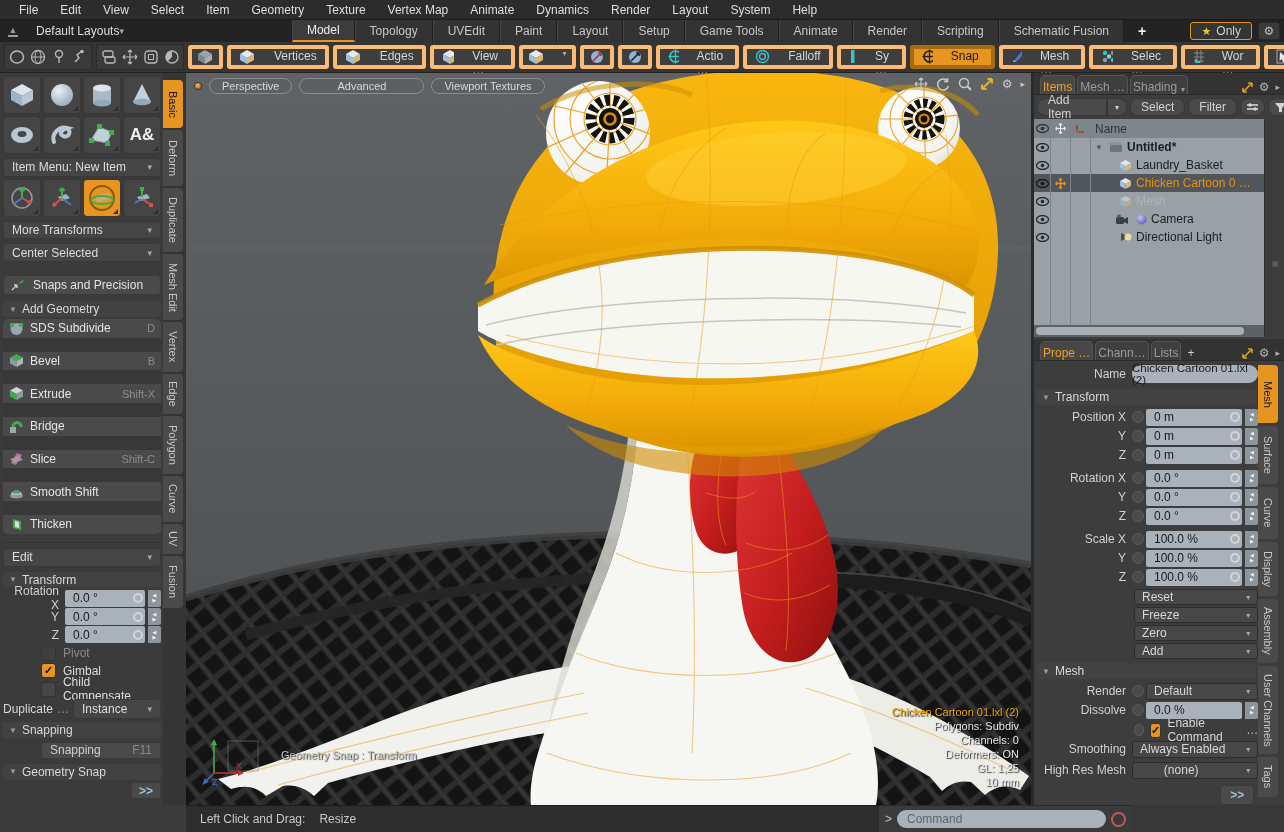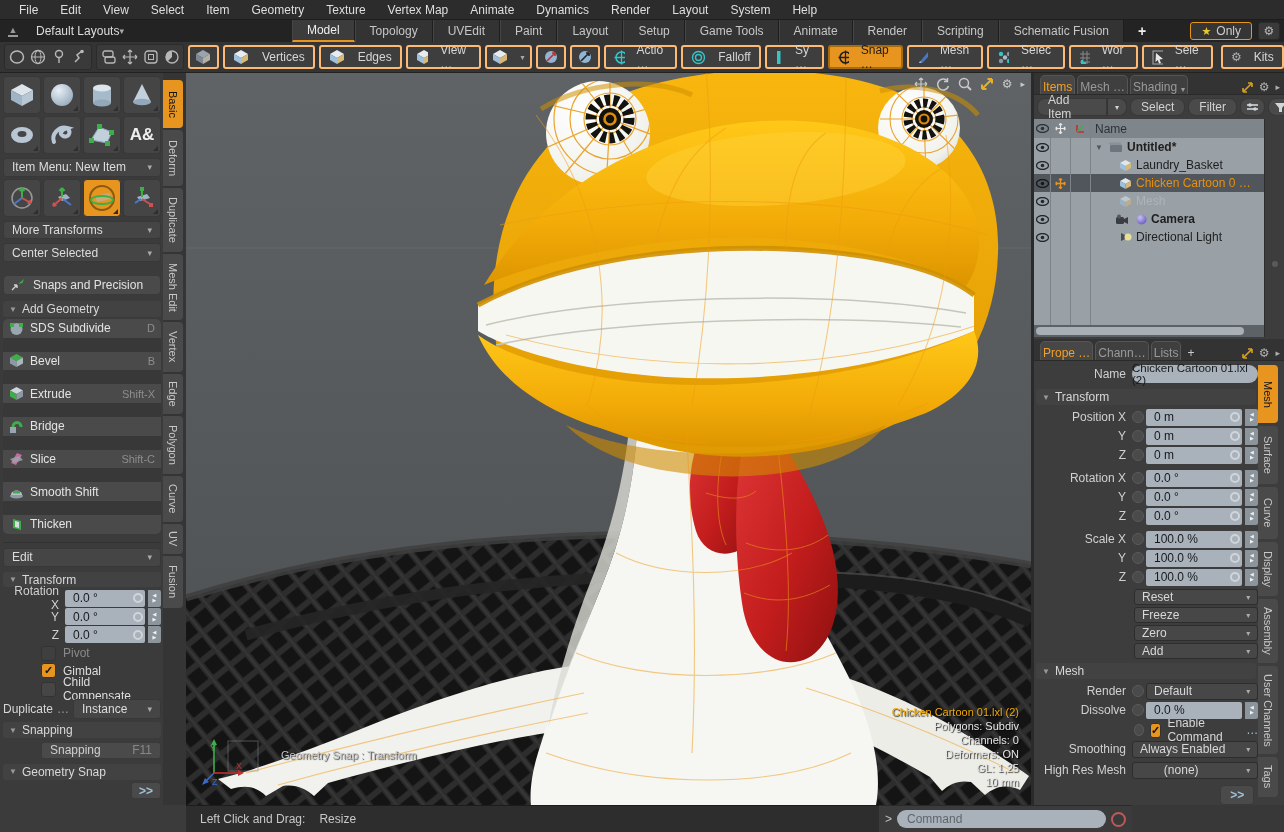--- a/index.html
+++ b/index.html
@@ -15,21 +15,21 @@
 .ltabs{display:flex;margin-left:158px}
 .ltab{display:flex;align-items:center;padding:0 14px;background:#333;border-left:1px solid #454545;border-right:1px solid #1e1e1e;color:#c6c6c6}
 .ltab.active{background:#3c3c3c;color:#eee;border-bottom:2px solid #e8951f}
 .ltab.plus{background:transparent;border:none;color:#eee;font-size:14px;font-weight:bold}
 .only-btn{margin-left:auto;margin-right:6px;align-self:center;height:18px;display:flex;align-items:center;gap:5px;padding:0 10px;border:1px solid #e8951f;border-radius:3px;background:#353535}
 .only-btn .star{color:#e8c832;font-size:11px}
 .gearbtn{align-self:center;width:22px;height:18px;display:flex;align-items:center;justify-content:center;background:#3a3a3a;border:1px solid #2a2a2a;border-radius:3px;margin-right:4px;color:#b8b8b8}
 .toolbar{height:31px;background:#343434;border-bottom:1px solid #222;display:flex;align-items:center;padding:0 4px;gap:4px}
 .icongrp{display:flex;background:#3a3a3a;border:1px solid #2b2b2b;border-radius:3px;padding:1px}
 .icongrp .ic{width:21px;height:22px;display:flex;align-items:center;justify-content:center}
-.tbtn{height:24px;display:flex;align-items:center;gap:12px;padding:0 8px;background:#3e3e3e;border:2px solid #fdba74;border-radius:3px;color:#d6d6d6}
+.tbtn{height:24px;display:flex;align-items:flex-start;gap:18px;padding:0 8px;background:#3e3e3e;border:4px solid #fdba74;border-radius:3px;color:#d6d6d6}
 .tbtn.icon-only{padding:0 5px}
 .tbtn.active{background:#e8951f;color:#1c1c1c;border-color:#a86c10}
 .tbtn .caret{font-size:8px;color:#aaa}
 .logo-round{width:22px;height:22px;border-radius:50%;background:#111;border:2px solid #555;display:flex;align-items:center;justify-content:center;color:#eee;font-weight:bold;font-size:12px}
 .main{display:flex;height:732px}
 
 .sidebar{width:163px;background:#3b3b3b;display:flex;flex-direction:column;padding:3px 2px 0 3px}
 .prim-grid{display:flex;gap:2px;margin-bottom:2px}
 .pbtn{width:38px;height:38px;background:#454545;border:1px solid #383838;border-radius:4px;display:flex;align-items:center;justify-content:center;position:relative}
 .pbtn.active{background:#e8951f}
@@ -754,20 +754,26 @@
           <path d="M600 370 C 650 365 700 350 742 330"></path>
         <path d="M500 352 C 506 450 512 560 506 680"></path>
           <path d="M430 480 C 480 506 560 506 606 480"></path>
         <path d="M390 580 C 460 610 580 610 650 580"></path>
           <path d="M360 680 C 460 716 590 716 665 680"></path>
         <path d="M398 620 C 300 640 180 668 60 700"></path>
           <path d="M402 640 C 310 658 200 682 92 712"></path>
         <path d="M620 615 C 700 640 770 670 830 700"></path>
       </g>
     </svg>
+    <div class="vp-topleft">
+      <span class="vp-dot"></span>
+      <span class="vp-pill">Perspective</span>
+      <span class="vp-pill" style="width:125px;justify-content:center">Advanced</span>
+      <span class="vp-pill">Viewport Textures</span>
+    </div>
     <div class="vp-topright">
       <span>
           <svg width="14" height="14">
             <path d="M7 1 V13 M1 7 H13 M7 1 L5 3 M7 1 L9 3 M7 13 L5 11 M7 13 L9 11 M1 7 L3 5 M1 7 L3 9 M13 7 L11 5 M13 7 L11 9" stroke="#c8c8c8" stroke-width="1.2" fill="none"></path>
           </svg>
         </span>
       <span>
           <svg width="14" height="14">
             <path d="M11.5 4 A5.5 5.5 0 1 0 12.5 9" fill="none" stroke="#c8c8c8" stroke-width="1.5"></path>
             <path d="M11.5 1 L11.5 4.5 L8 4.5" fill="none" stroke="#c8c8c8" stroke-width="1.5"></path>
@@ -956,21 +962,21 @@
           <span class="c3"></span>
         <span class="c4" style="padding-left:28px">
             <svg width="13" height="12" opacity="0.55">
               <polygon points="6.5,1 12,4 6.5,7 1,4" fill="#dfe6ec"></polygon>
               <polygon points="1,4 6.5,7 6.5,12 1,9" fill="#9cc0dd"></polygon>
               <polygon points="12,4 6.5,7 6.5,12 12,9" fill="#d8b878"></polygon>
             </svg>
             <span>Mesh</span>
           </span>
       </div>
-      <div class="lrow" style="font-weight:bold">
+      <div class="lrow" style="font-weight:normal">
         <span class="c1">
             <svg width="13" height="9">
               <ellipse cx="6.5" cy="4.5" rx="6" ry="4" fill="none" stroke="#24282c" stroke-width="1.3"></ellipse>
               <circle cx="6.5" cy="4.5" r="1.8" fill="#24282c"></circle>
             </svg>
           </span>
         <span class="c2"></span>
           <span class="c3"></span>
         <span class="c4" style="padding-left:24px">
             <svg width="13" height="11">

